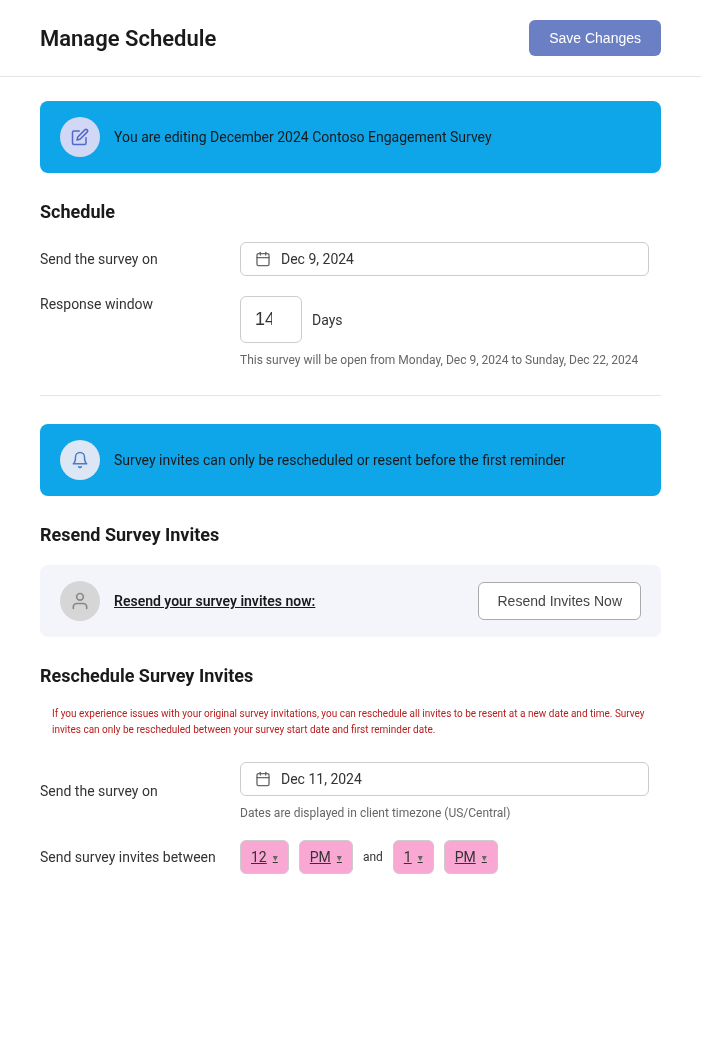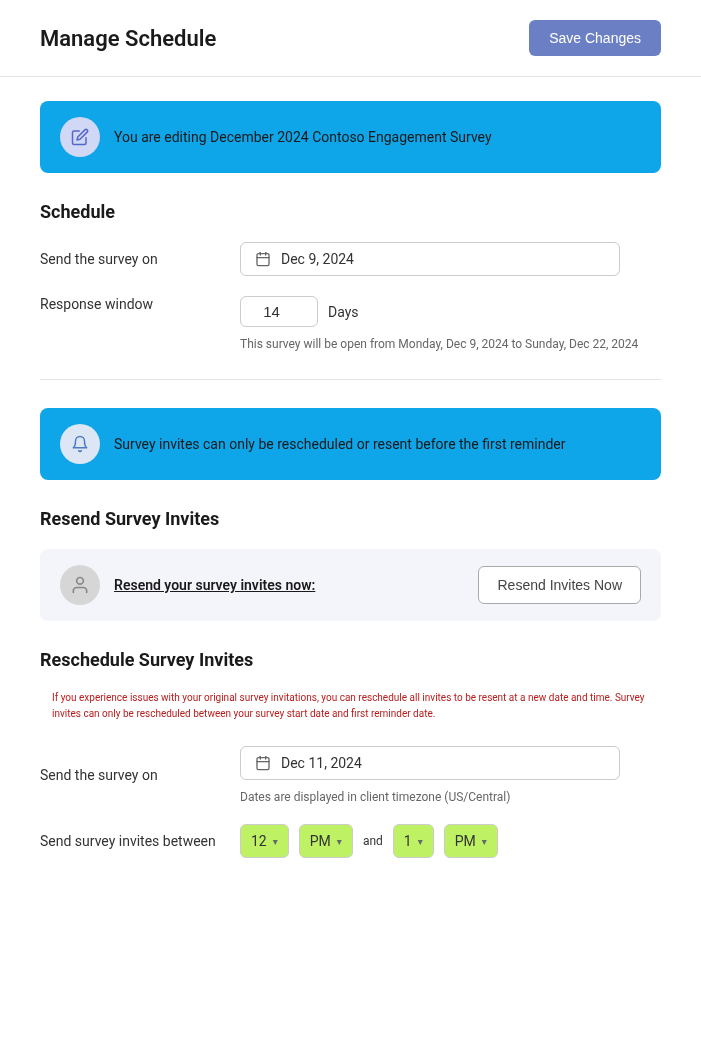--- a/index.html
+++ b/index.html
@@ -103,38 +103,38 @@
       flex-shrink: 0;
     }
 
     .date-input {
       display: flex;
       align-items: center;
       gap: 10px;
       border: 1px solid #ccc;
       border-radius: 6px;
       padding: 8px 14px;
-      width: 380px;
+      width: 409px;
       background: #fff;
       cursor: pointer;
       color: #333;
       font-size: 14px;
     }
 
     .date-input svg {
       color: #666;
       flex-shrink: 0;
     }
 
     .number-input {
       border: 1px solid #ccc;
       border-radius: 6px;
-      padding: 6px 14px;
-      width: 78px;
-      font-size: 15px;
+      padding: 12px 14px;
+      width: 62px;
+      font-size: 18px;
       color: #333;
       text-align: center;
     }
 
     .days-label {
       font-size: 14px;
       color: #333;
     }
 
     .response-row {
@@ -201,25 +201,26 @@
       margin-bottom: 24px;
       margin-left: 12px;
     }
 
     .select-wrapper {
       display: inline-flex;
       align-items: center;
       border: 1px solid #ccc;
       border-radius: 6px;
       padding: 8px 10px;
-      background: #bef264;
+      background: #f9a8d4;
       cursor: pointer;
       font-size: 14px;
       color: #333;
       gap: 6px;
+      text-decoration: underline;
     }
 
     .chevron-icon {
       font-size: 10px;
       color: #666;
     }
 
     .send-between-row {
       display: flex;
       align-items: center;

